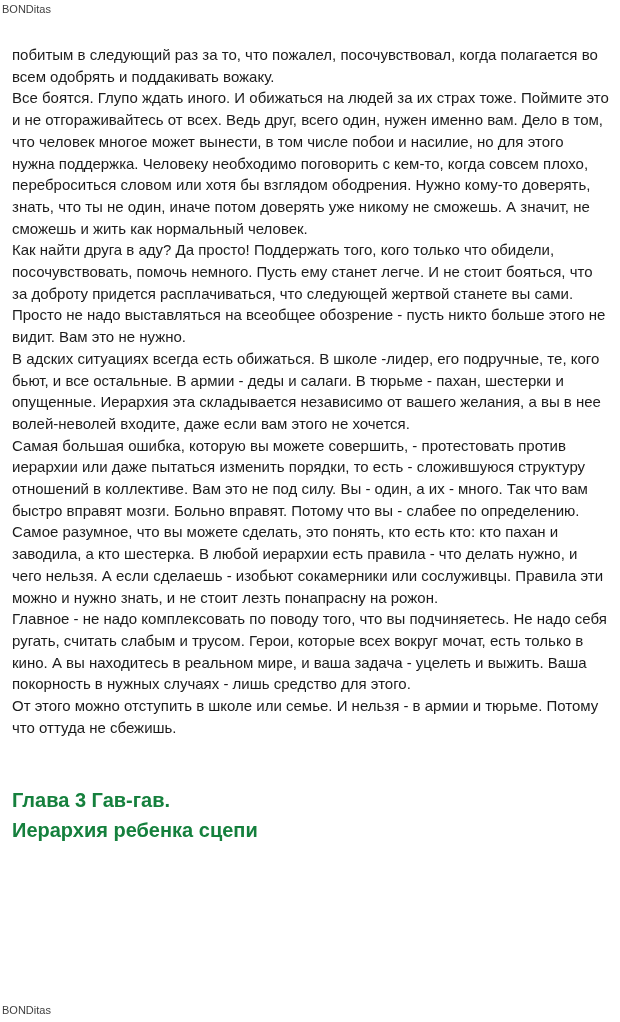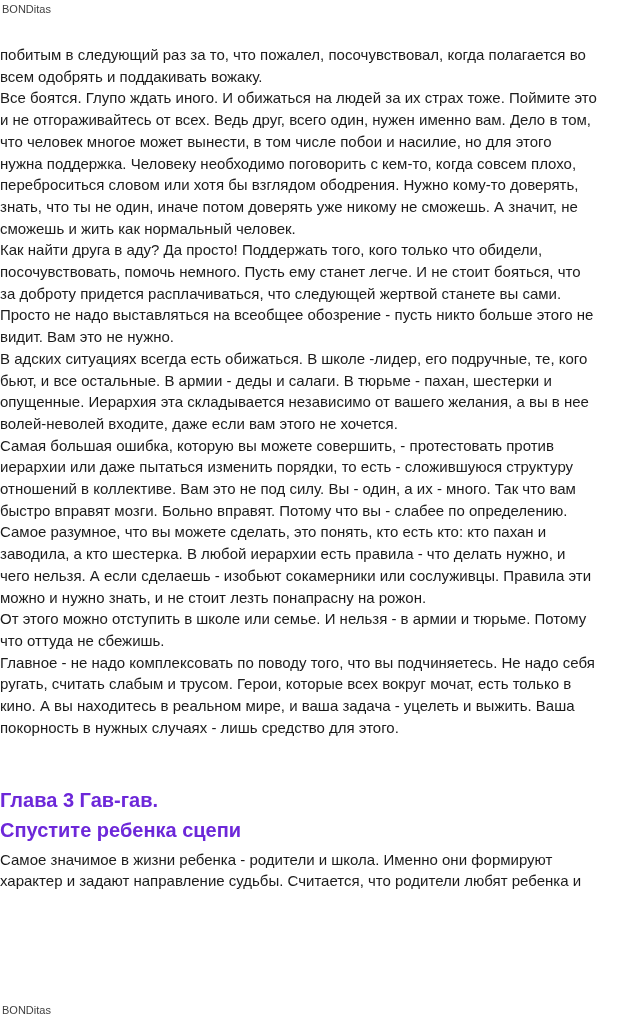--- a/index.html
+++ b/index.html
@@ -22,36 +22,36 @@
     line-height: 13px;
     color: #3f3f3f;
     font-family: "Liberation Sans", sans-serif;
     text-align: right;
   }
   .watermark.top { top: 3px; }
   .watermark.bottom { top: 1004px; }
   .content {
     position: absolute;
     top: 44px;
-    left: 0;
+    left: 12px;
     width: 598px;
   }
   .content p {
     margin: 0;
     font-size: 15px;
     line-height: 21.7px;
     color: #1b1b1b;
     text-align: left;
   }
   .chapter-heading {
     margin: 0;
     font-size: 20px;
     line-height: 30px;
     font-weight: bold;
-    color: #6d28d9;
+    color: #15803d;
   }
   .chapter-heading.first {
     margin-top: 46px;
   }
   .chapter-heading.second {
     margin-bottom: 4px;
   }
 </style>
 </head>
 <body>
@@ -59,24 +59,23 @@
 <div class="page">
 
   <div class="watermark top">BONDitas</div>
 
   <div class="content">
     <p>побитым в следующий раз за то, что пожалел, посочувствовал, когда полагается во всем одобрять и поддакивать вожаку.</p>
     <p>Все боятся. Глупо ждать иного. И обижаться на людей за их страх тоже. Поймите это и не отгораживайтесь от всех. Ведь друг, всего один, нужен именно вам. Дело в том, что человек многое может вынести, в том числе побои и насилие, но для этого нужна поддержка. Человеку необходимо поговорить с кем-то, когда совсем плохо, переброситься словом или хотя бы взглядом ободрения. Нужно кому-то доверять, знать, что ты не один, иначе потом доверять уже никому не сможешь. А значит, не сможешь и жить как нормальный человек.</p>
     <p>Как найти друга в аду? Да просто! Поддержать того, кого только что обидели, посочувствовать, помочь немного. Пусть ему станет легче. И не стоит бояться, что за доброту придется расплачиваться, что следующей жертвой станете вы сами. Просто не надо выставляться на всеобщее обозрение - пусть никто больше этого не видит. Вам это не нужно.</p>
     <p>В адских ситуациях всегда есть обижаться. В школе -лидер, его подручные, те, кого бьют, и все остальные. В армии - деды и салаги. В тюрьме - пахан, шестерки и опущенные. Иерархия эта складывается независимо от вашего желания, а вы в нее волей-неволей входите, даже если вам этого не хочется.</p>
     <p>Самая большая ошибка, которую вы можете совершить, - протестовать против иерархии или даже пытаться изменить порядки, то есть - сложившуюся структуру отношений в коллективе. Вам это не под силу. Вы - один, а их - много. Так что вам быстро вправят мозги. Больно вправят. Потому что вы - слабее по определению. Самое разумное, что вы можете сделать, это понять, кто есть кто: кто пахан и заводила, а кто шестерка. В любой иерархии есть правила - что делать нужно, и чего нельзя. А если сделаешь - изобьют сокамерники или сослуживцы. Правила эти можно и нужно знать, и не стоит лезть понапрасну на рожон.</p>
+    <p>Главное - не надо комплексовать по поводу того, что вы подчиняетесь. Не надо себя ругать, считать слабым и трусом. Герои, которые всех вокруг мочат, есть только в кино. А вы находитесь в реальном мире, и ваша задача - уцелеть и выжить. Ваша покорность в нужных случаях - лишь средство для этого.</p>
     <p>От этого можно отступить в школе или семье. И нельзя - в армии и тюрьме. Потому что оттуда не сбежишь.</p>
-    <p>Главное - не надо комплексовать по поводу того, что вы подчиняетесь. Не надо себя ругать, считать слабым и трусом. Герои, которые всех вокруг мочат, есть только в кино. А вы находитесь в реальном мире, и ваша задача - уцелеть и выжить. Ваша покорность в нужных случаях - лишь средство для этого.</p>
 
     <h1 class="chapter-heading first">Глава 3 Гав-гав.</h1>
-    <h1 class="chapter-heading second">Спустите ребенка сцепи</h1>
+    <h1 class="chapter-heading second">Иерархия ребенка сцепи</h1>
 
-    <p>Самое значимое в жизни ребенка - родители и школа. Именно они формируют характер и задают направление судьбы. Считается, что родители любят ребенка и</p>
   </div>
 
   <div class="watermark bottom">BONDitas</div>
 
 </div>
 
 </body></html>

